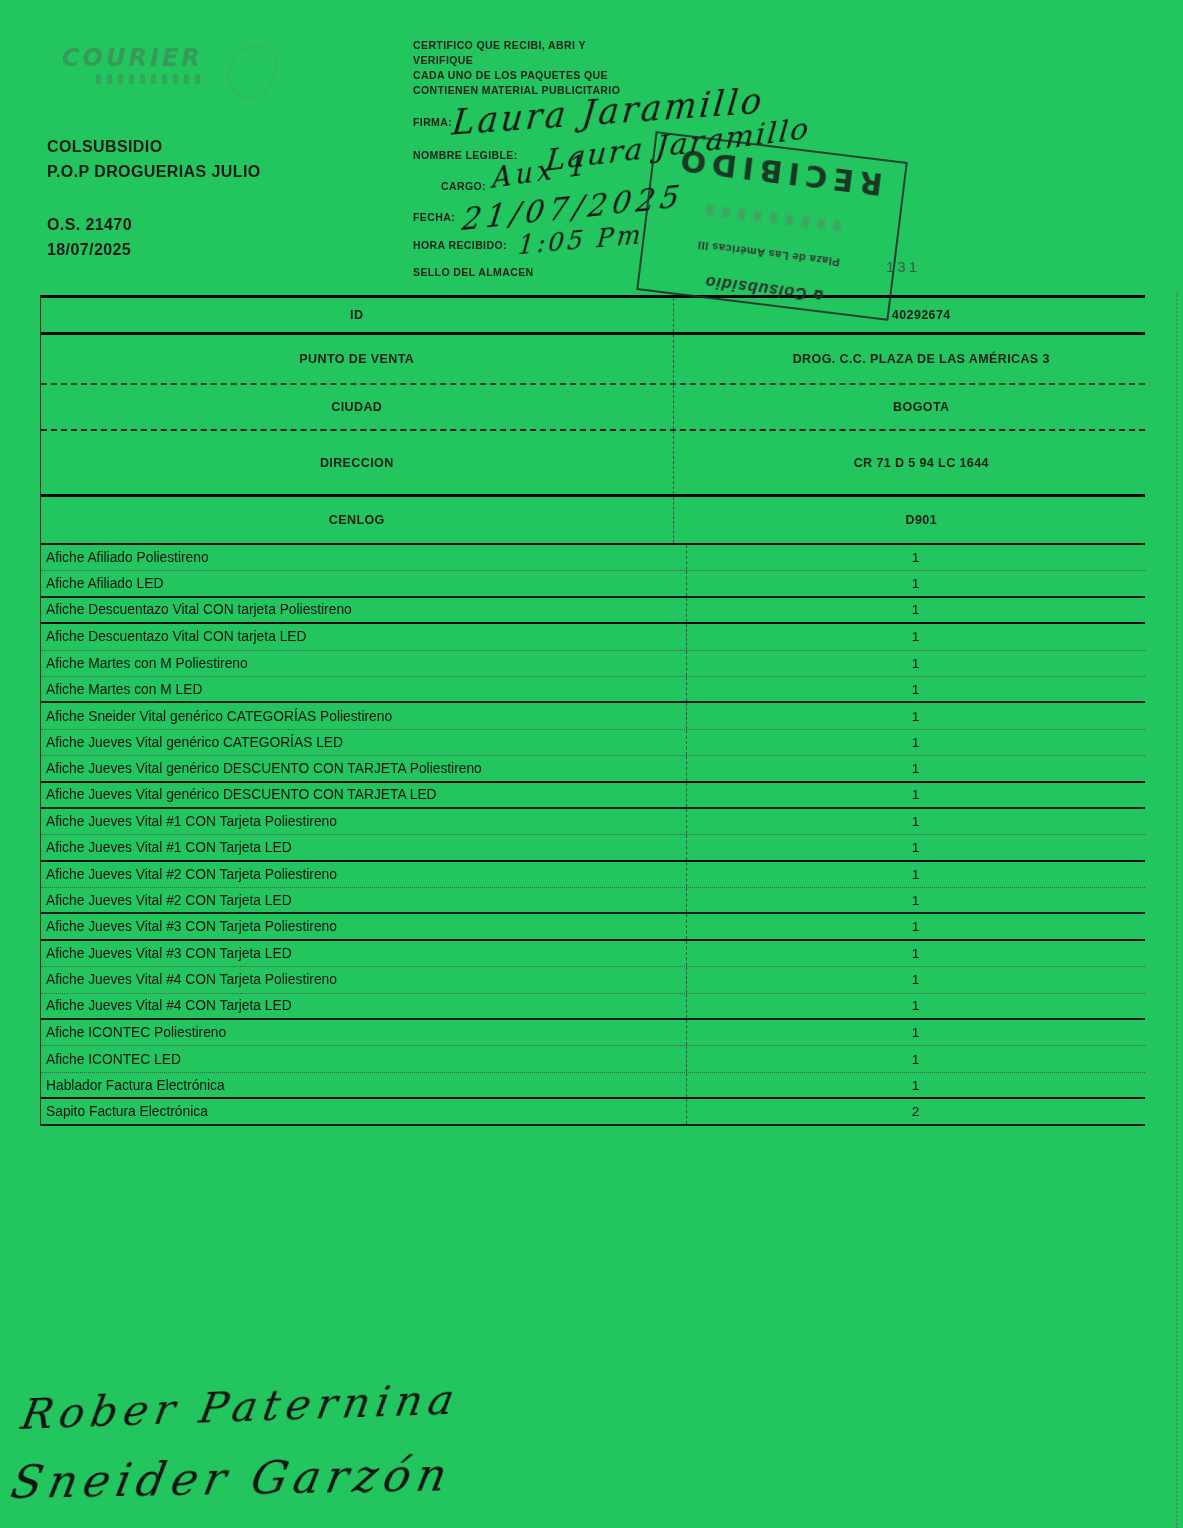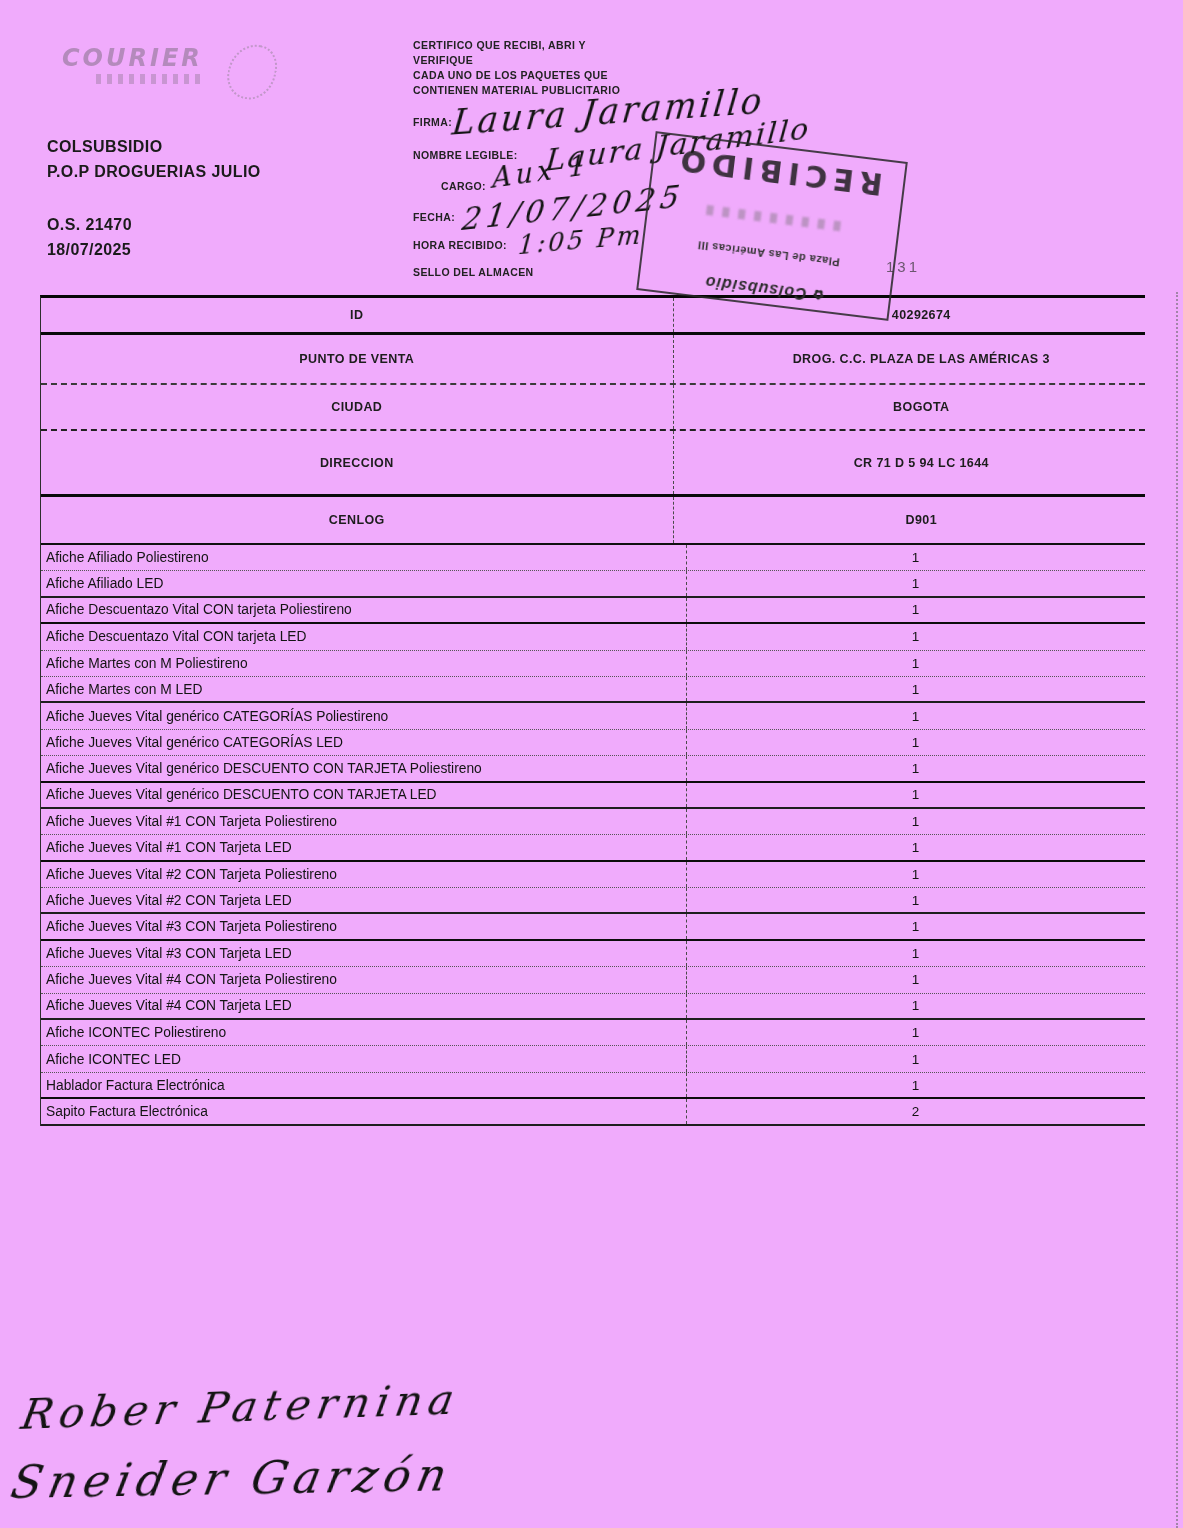--- a/index.html
+++ b/index.html
@@ -1,20 +1,20 @@
 <!DOCTYPE html>
 <html><head>
 <meta charset="utf-8">
 <style>
   html,body{margin:0;padding:0;background:#e8e8e8;}
   .page{
     position:relative;
     width:1183px;height:1528px;
     margin:0 auto;
-    background:#f0abfc;
+    background:#22c55e;
     font-family:"Liberation Sans",sans-serif;
     color:#161616;
     overflow:hidden;
   }
   
   .logo{
     position:absolute;left:62px;top:44px;width:220px;height:70px;
     opacity:.38;filter:blur(.4px);
   }
   .logo .logo-word{
@@ -214,21 +214,21 @@
   </div>
         <div class="item-row">
     <div class="cell-name">Afiche Martes con M  Poliestireno</div>
     <div class="cell-qty">1</div>
   </div>
         <div class="item-row">
     <div class="cell-name">Afiche Martes con M  LED</div>
     <div class="cell-qty">1</div>
   </div>
         <div class="item-row">
-    <div class="cell-name">Afiche Jueves Vital genérico CATEGORÍAS Poliestireno</div>
+    <div class="cell-name">Afiche Sneider Vital genérico CATEGORÍAS Poliestireno</div>
     <div class="cell-qty">1</div>
   </div>
         <div class="item-row">
     <div class="cell-name">Afiche Jueves Vital genérico CATEGORÍAS LED</div>
     <div class="cell-qty">1</div>
   </div>
         <div class="item-row">
     <div class="cell-name">Afiche Jueves Vital genérico DESCUENTO CON TARJETA Poliestireno</div>
     <div class="cell-qty">1</div>
   </div>

